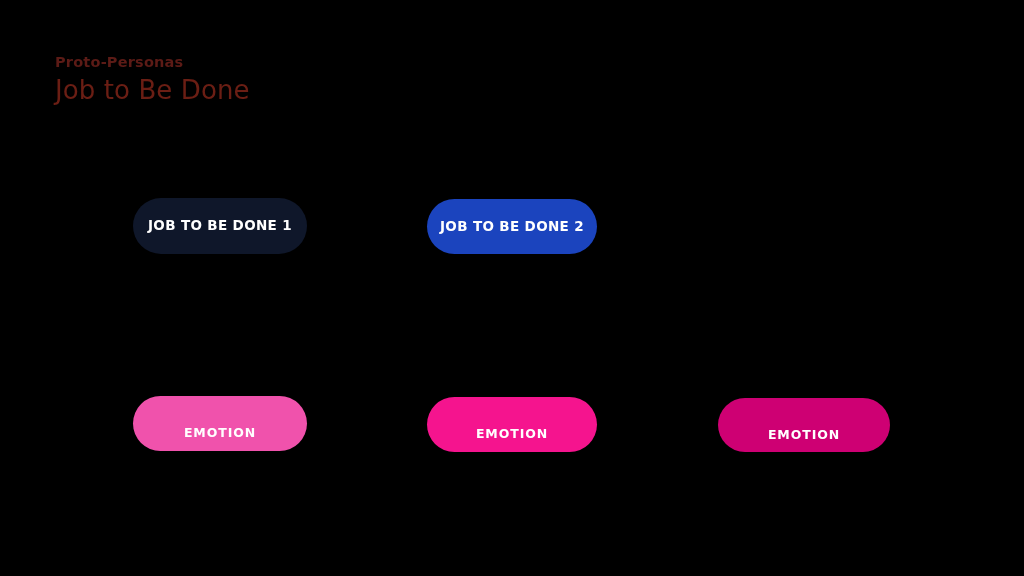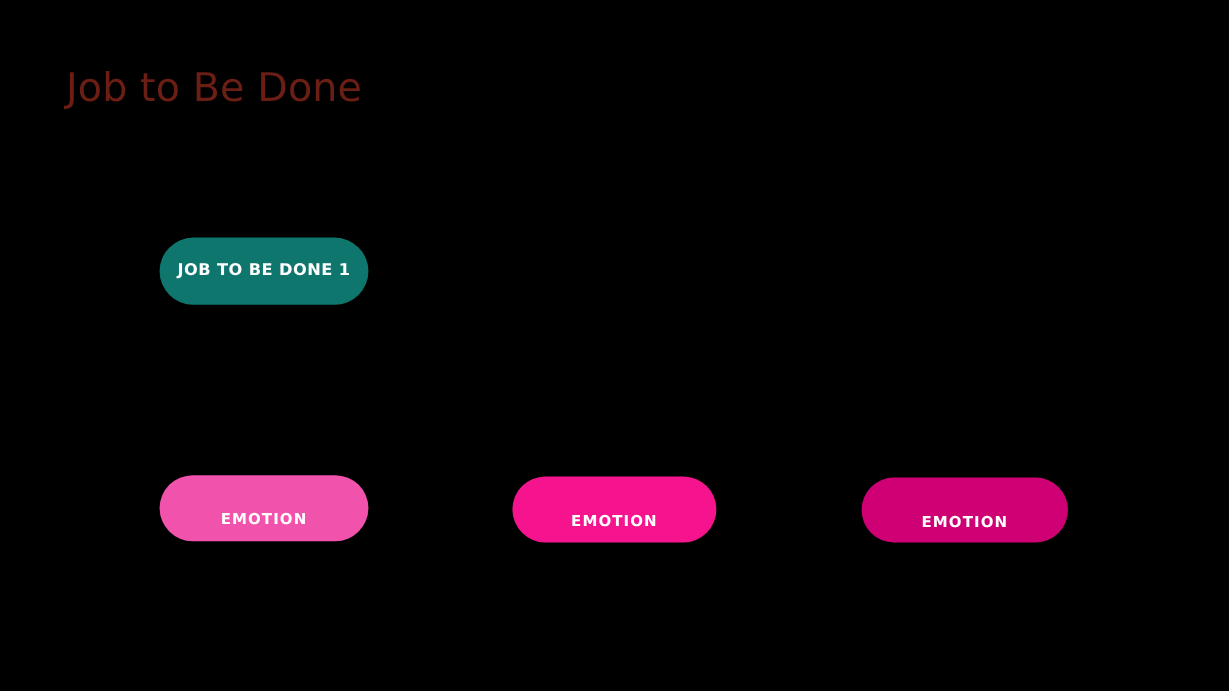--- a/index.html
+++ b/index.html
@@ -34,21 +34,21 @@
   #eyebrow {
     font-size: 14.5px;
     font-weight: 700;
     letter-spacing: 0.2px;
     color: #5C1B16;
     line-height: 1.2;
     margin: 0 0 5px 0;
     white-space: nowrap;
   }
   #page-title {
-    font-size: 33px;
+    font-size: 26px;
     font-weight: 500;
     letter-spacing: 0.1px;
     color: #6B1E14;
     line-height: 1.15;
     margin: 0;
     white-space: nowrap;
   }
 
   
   .pill {
@@ -71,42 +71,46 @@
     font-size: 13.5px;
     letter-spacing: 0.35px;
   }
   .emotion-label {
     font-size: 12.5px;
     letter-spacing: 0.9px;
     margin-top: 20px;
   }
 
   
-  #job-pill-0 { left: 133px; top: 198px; width: 174px; height: 56px; background: #0f766e; }
+  #job-pill-0 { left: 133px; top: 198px; width: 174px; height: 56px; background: #0f172a; }
   #job-pill-1 { left: 427px; top: 199px; width: 170px; height: 55px; background: #1B44BE; }
   #job-pill-2 { left: 718px; top: 200px; width: 172px; height: 53px; background: #16257A; }
 
   
   #emotion-pill-0 { left: 133px; top: 396px; width: 174px; height: 55px; background: #F052AC; }
   #emotion-pill-1 { left: 427px; top: 397px; width: 170px; height: 55px; background: #F5148E; }
   #emotion-pill-2 { left: 718px; top: 398px; width: 172px; height: 54px; background: #CE0073; }
 </style>
 </head>
 <body>
 
 <div id="slide">
 
   <div id="heading">
+    <div id="eyebrow">Proto-Personas</div>
     <div id="page-title">Job to Be Done</div>
   </div>
 
   <div class="pill" id="job-pill-0">
     <span class="pill-label job-label">JOB TO BE DONE 1</span>
   </div>
 
+  <div class="pill" id="job-pill-1">
+    <span class="pill-label job-label">JOB TO BE DONE 2</span>
+  </div>
 
 
   <div class="pill" id="emotion-pill-0">
     <span class="pill-label emotion-label">EMOTION</span>
   </div>
 
   <div class="pill" id="emotion-pill-1">
     <span class="pill-label emotion-label">EMOTION</span>
   </div>
 

